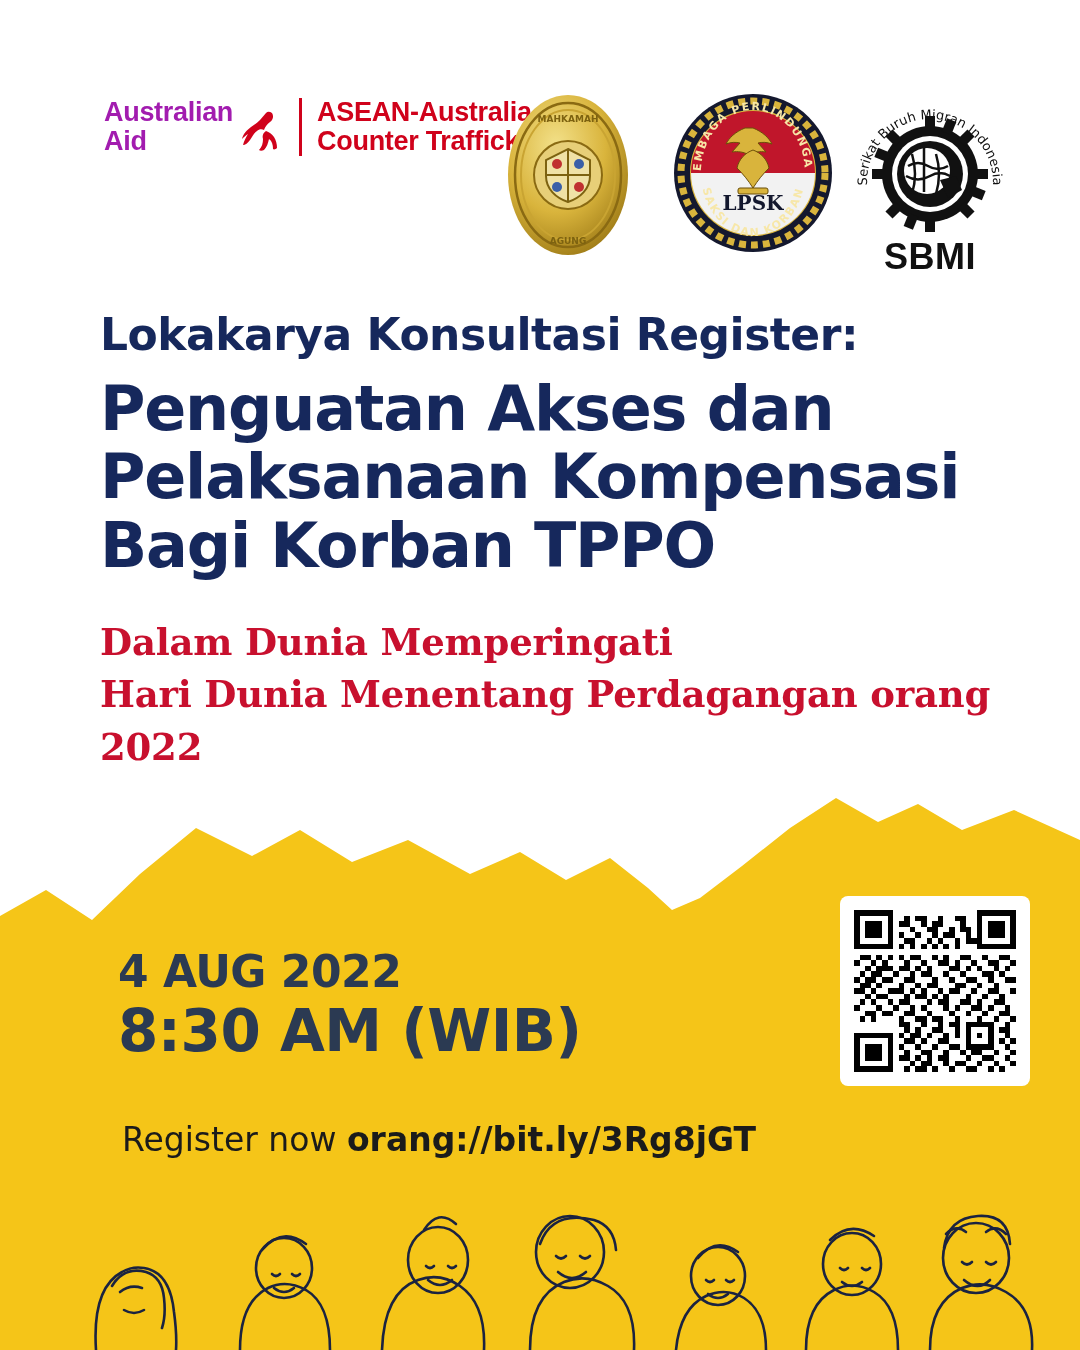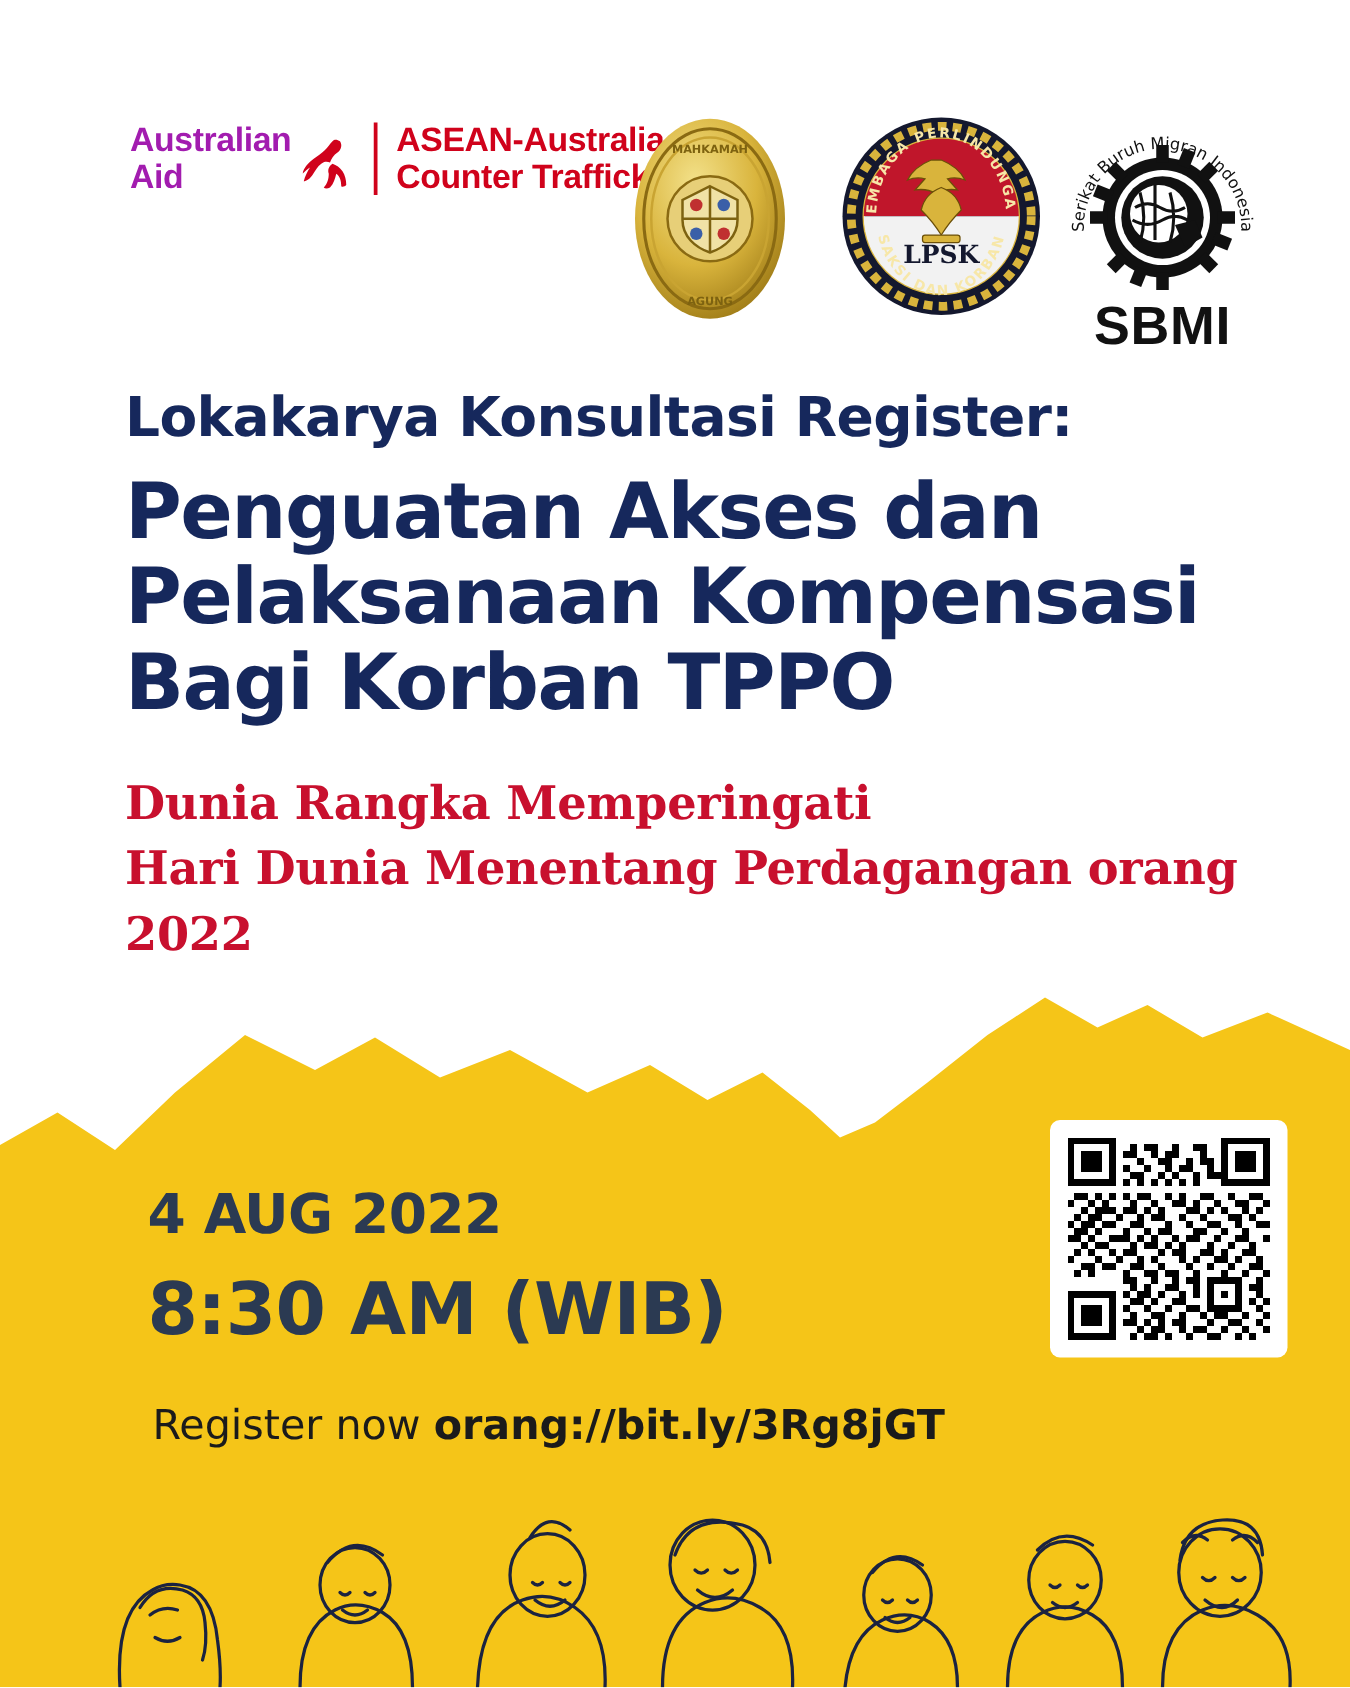--- a/index.html
+++ b/index.html
@@ -89,21 +89,21 @@
   .sbmi-logo {
     position: absolute;
     left: 845px;
     top: 46px;
     width: 170px;
     height: 185px;
     text-align: center;
   }
   .sbmi-word {
     font-weight: bold;
-    font-size: 43px;
+    font-size: 36px;
     color: #111111;
     letter-spacing: 0.5px;
     margin-top: -4px;
   }
 
   
   .titles {
     position: absolute;
     left: 100px;
     top: 310px;
@@ -164,21 +164,21 @@
     color: #2b3a52;
     letter-spacing: -0.5px;
   }
   .time-line {
     font-family: "DejaVu Sans", sans-serif;
     font-weight: bold;
     font-size: 58px;
     line-height: 1.0;
     color: #2b3a52;
     letter-spacing: -0.5px;
-    margin-top: 24px;
+    margin-top: 8px;
     text-align: center;
   }
   .register {
     position: absolute;
     left: 122px;
     top: 350px;
     font-family: "DejaVu Sans", sans-serif;
     font-size: 33px;
     color: #1b1b1b;
     z-index: 3;
@@ -331,21 +331,21 @@
   </div>
 
   <div class="titles">
     <div class="kicker">Lokakarya Konsultasi Register:</div>
     <div class="headline">
       <div>Penguatan Akses dan</div>
       <div>Pelaksanaan Kompensasi</div>
       <div>Bagi Korban TPPO</div>
     </div>
     <div class="subline">
-      <div>Dunia Rangka Memperingati</div>
+      <div>Dalam Dunia Memperingati</div>
       <div>Hari Dunia Menentang Perdagangan orang 2022</div>
     </div>
   </div>
 
   <div class="yellow-wrap">
     <svg class="yellow-svg" width="1080" height="580" viewBox="0 0 1080 580">
       <path d="M0 146
                L46 120 L92 150 L140 104 L196 58 L252 86 L300 60 L352 92 L408 70
                L470 104 L520 82 L566 110 L610 88 L648 118 L672 140 L700 128
                L742 96 L790 58 L836 28 L878 52 L918 34 L962 60 L1014 40 L1080 70

